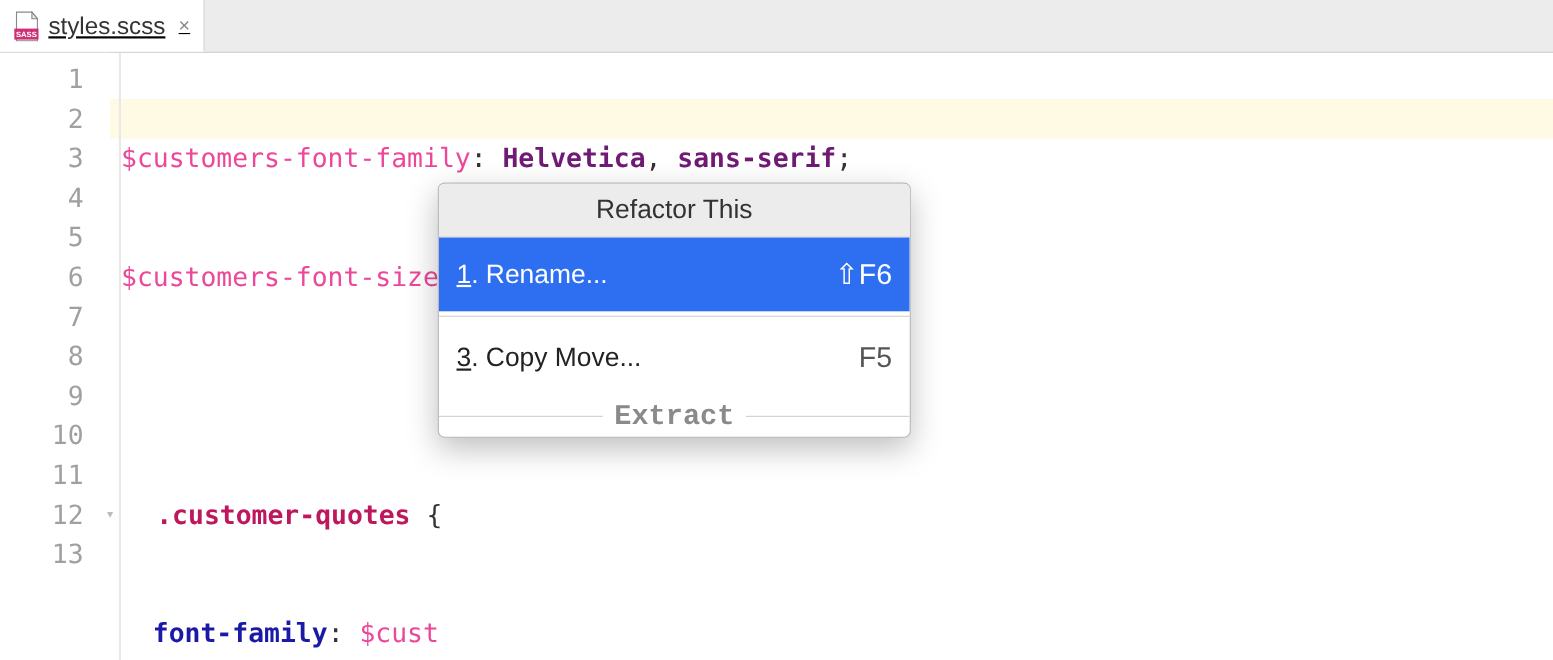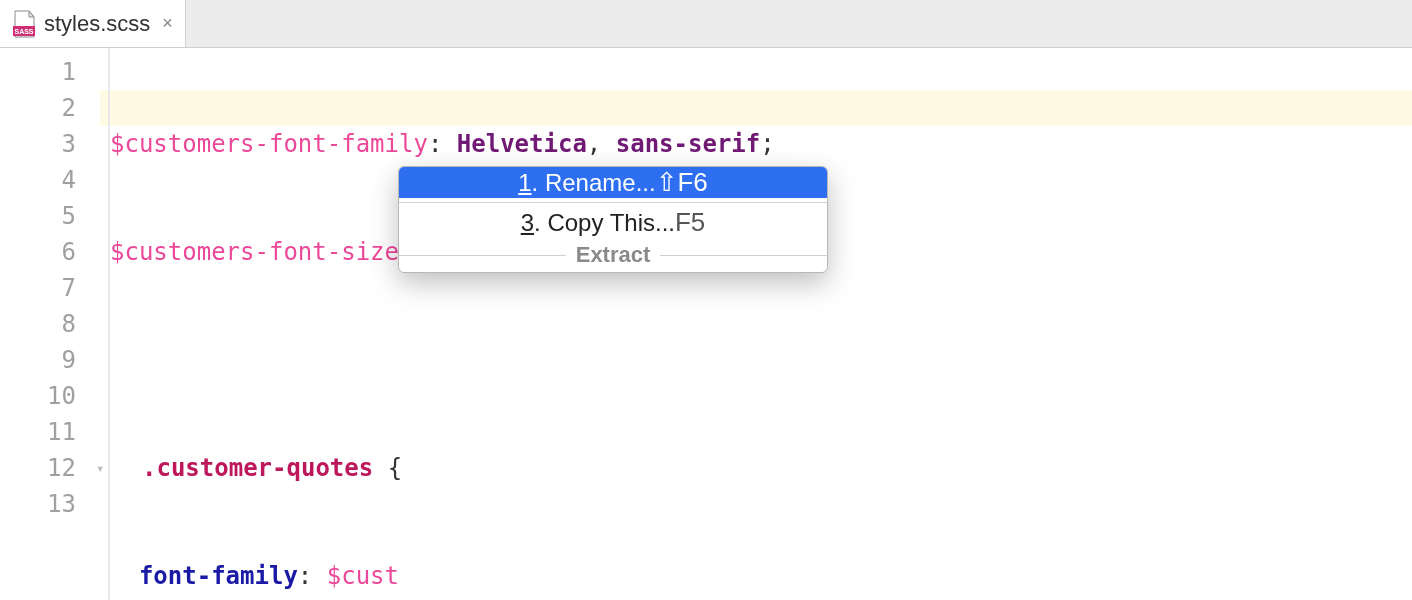--- a/index.html
+++ b/index.html
@@ -10,20 +10,21 @@
     height: 600px;
     overflow: hidden;
     position: relative;
   }
   .tab-bar {
     height: 48px;
     background: #ececec;
     border-bottom: 1px solid #cfcfcf;
     display: flex;
     align-items: stretch;
+    text-decoration: underline;
   }
   .tab {
     display: flex;
     align-items: center;
     gap: 8px;
     padding: 0 12px;
     background: #ffffff;
     border-right: 1px solid #cfcfcf;
     font-size: 22px;
     color: #333;
@@ -132,40 +133,41 @@
   .popup-title {
     background: #ececec;
     text-align: center;
     padding: 10px 0;
     font-size: 24px;
     color: #333;
     border-bottom: 1px solid #d0d0d0;
   }
   .menu-item {
     display: flex;
-    justify-content: center;
+    justify-content: space-between;
     align-items: center;
-    padding: 0 16px;
+    padding: 18px 16px;
     color: #222;
   }
   .menu-item.selected {
     background: #2e6ff2;
     color: #ffffff;
   }
   .menu-item .shortcut {
     color: #555;
     font-size: 26px;
   }
   .menu-item.selected .shortcut { color: #ffffff; }
   .menu-separator {
     display: flex;
     align-items: center;
     margin: 4px 0;
     color: #8a8a8a;
-    font-size: 22px;
+    font-size: 26px;
+    font-family: Liberation Mono, monospace;
   }
   .menu-separator::before,
   .menu-separator::after {
     content: "";
     flex: 1;
     height: 1px;
     background: #d0d0d0;
   }
   .menu-separator-label {
     padding: 0 10px;
@@ -226,26 +228,27 @@
     
     
     
     
     
     
     
   </div>
 
   <div class="popup">
+    <div class="popup-title">Refactor This</div>
     <div class="menu-item selected">
       <span><span class="underline">1</span>. <span>Rename...</span></span>
       <span class="shortcut">⇧F6</span>
     </div>
     <div class="menu-separator-plain"></div>
     <div class="menu-item">
-      <span><span class="underline">3</span>. <span>Copy This...</span></span>
+      <span><span class="underline">3</span>. <span>Copy Move...</span></span>
       <span class="shortcut">F5</span>
     </div>
     <div class="menu-separator">
       <span class="menu-separator-label">Extract</span>
     </div>
   </div>
 </div>
 
 </body></html>

